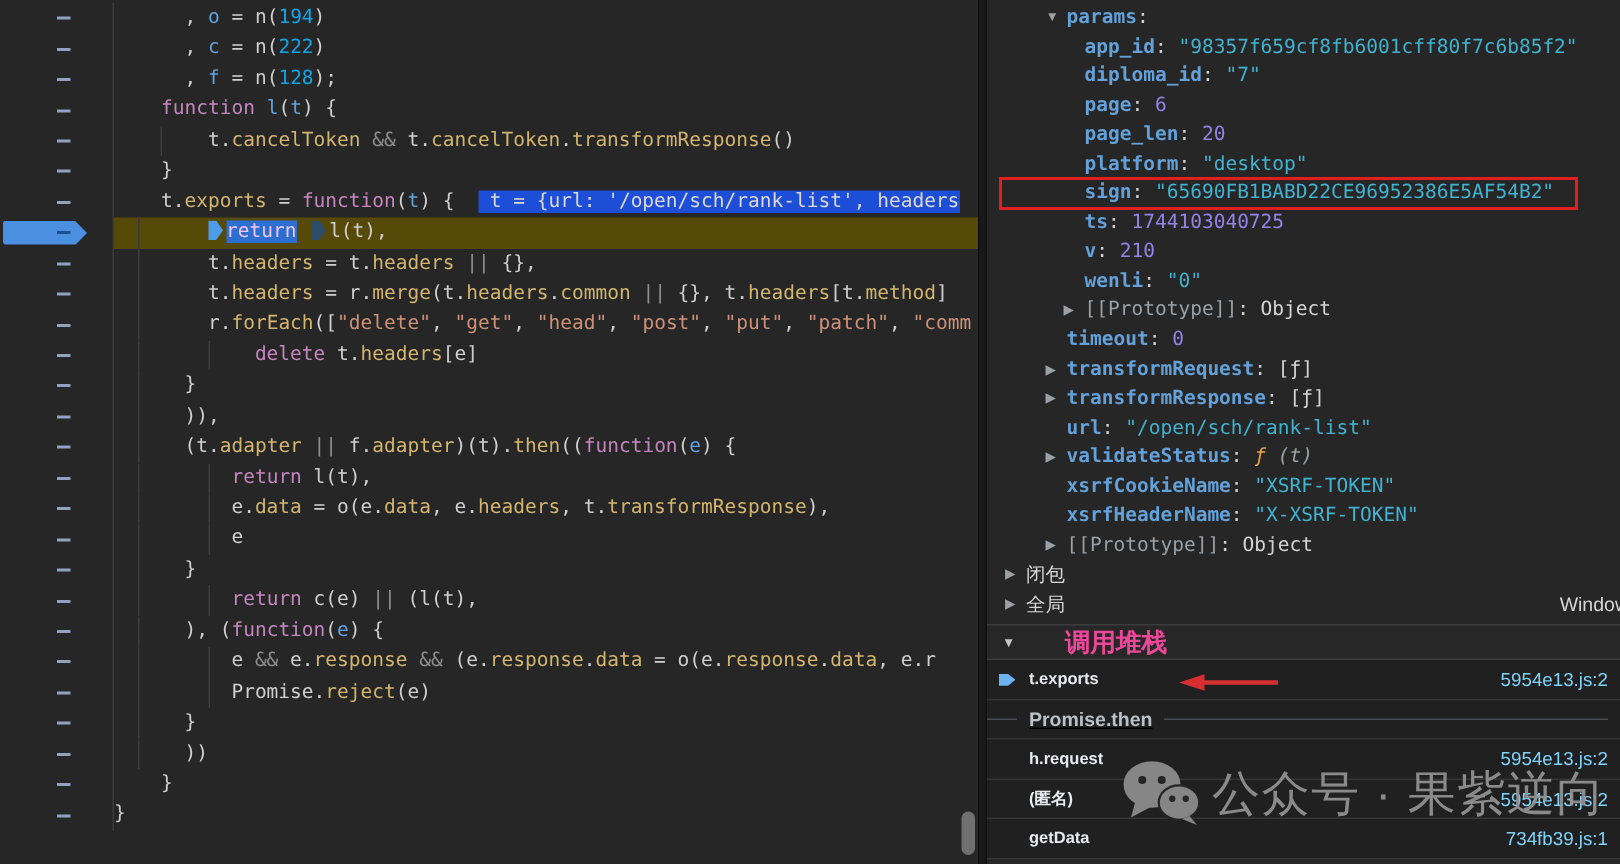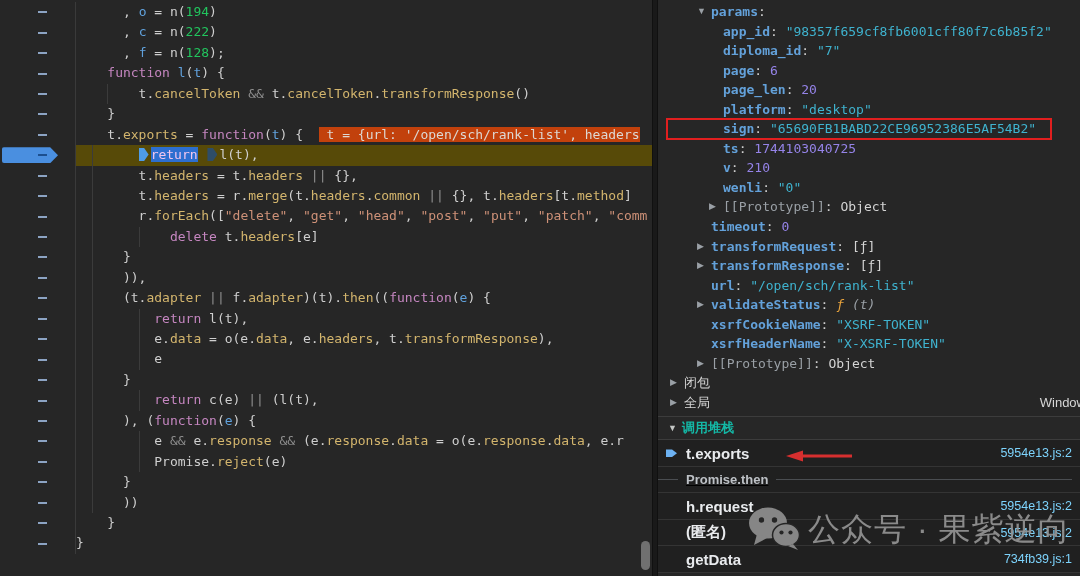--- a/index.html
+++ b/index.html
@@ -15,23 +15,23 @@
   .gdash { width:9px; height:2px; background:#8ca3c3; margin-left:38px; }
   .exec-arrow { margin-left:2px; width:56px; height:16px; background:#4a8fe0;
     clip-path:polygon(0 0,86% 0,100% 50%,86% 100%,0 100%);
     display:flex; align-items:center; border-radius:2px; }
   .exec-arrow .gdash { background:#1c4f8f; margin-left:36px; }
   .code { flex:1; position:relative; white-space:pre; overflow:hidden;
     font:13px/20.45px "DejaVu Sans Mono", monospace; color:#cfcfcf; }
   .code-row.current .code { background:#574a08; }
   .guide { position:absolute; top:0; bottom:0; width:1px; background:#3b3b3b; }
   .tk-p { color:#cfcfcf; } .tk-k { color:#c586c0; } .tk-f { color:#d3b56d; }
-  .tk-v { color:#61a2dd; } .tk-n { color:#22c55e; } .tk-s { color:#ce9178; }
+  .tk-v { color:#61a2dd; } .tk-n { color:#0ea5e9; } .tk-s { color:#ce9178; }
   .tk-o { color:#8f8f8f; }
-  .tk-box { background:#c2410c; color:#ddd8d3; }
+  .tk-box { background:#1d4ed8; color:#ddd8d3; }
   .tk-ksel { background:#2d6fd0; color:#f0c6ee; }
   .mark { display:inline-block; width:10px; height:13px; vertical-align:-2px;
     margin-right:2px; clip-path:polygon(0 0,55% 0,100% 50%,55% 100%,0 100%); }
   .mk1 { background:#4e9ce8; }
   .mk2 { background:#2e4d68; margin-left:2px; }
   .scroll-thumb { position:absolute; left:641px; top:541px; width:9px; height:29px;
     background:#707070; border-radius:5px; }
 
   
   .divider { position:absolute; left:652px; top:0; width:6px; height:576px;
@@ -57,25 +57,25 @@
   .rightval { margin-left:auto; margin-right:-6px; color:#d6d6d6;
     font-family:"Liberation Sans", sans-serif; font-size:13px; }
   .redbox { position:absolute; left:8px; right:28px; top:-1px; bottom:-1px;
     border:2px solid #e11f1f; }
 
   
   .cs-header { margin-top:4px; height:24px; display:flex; align-items:center;
     border-top:1px solid #3c3c3c; border-bottom:1px solid #3c3c3c;
     padding-left:10px; background:#272727; }
   .cs-header .tri { color:#c4c7c5; }
-  .cs-title { color:#14b8a6; font-weight:bold; font-size:13px; }
+  .cs-title { color:#ec4899; font-weight:bold; font-size:17px;margin-left:28px; }
   .frames { background:#202020; }
   .frame { height:26.5px; display:flex; align-items:center; position:relative;
     border-bottom:1px solid #343434; padding:0 8px 0 28px; }
-  .frame-name { color:#e8eaed; font-size:15px; font-weight:bold; }
+  .frame-name { color:#e8eaed; font-size:11px; font-weight:bold; }
   .frame-file { margin-left:auto; color:#7dd3fc; font-size:12.5px; }
   .cur-arrow { position:absolute; left:8px; width:11px; height:11px; background:#6db2f2;
     clip-path:polygon(0 15%,55% 15%,100% 50%,55% 85%,0 85%); }
   .frame.async { border-bottom:1px solid #343434; padding-left:0; }
   .async-wrap { display:flex; align-items:center; width:100%;text-decoration:underline; }
   .async-wrap::before { content:""; width:20px; border-top:1px solid #4a4d51; margin-right:8px; }
   .async-wrap::after { content:""; flex:1; border-top:1px solid #4a4d51; margin-left:8px; }
   .async-name { color:#bdc1c6; font-weight:bold; font-size:13px; }
   .red-arrow { position:absolute; left:128px; top:8px; }
 

